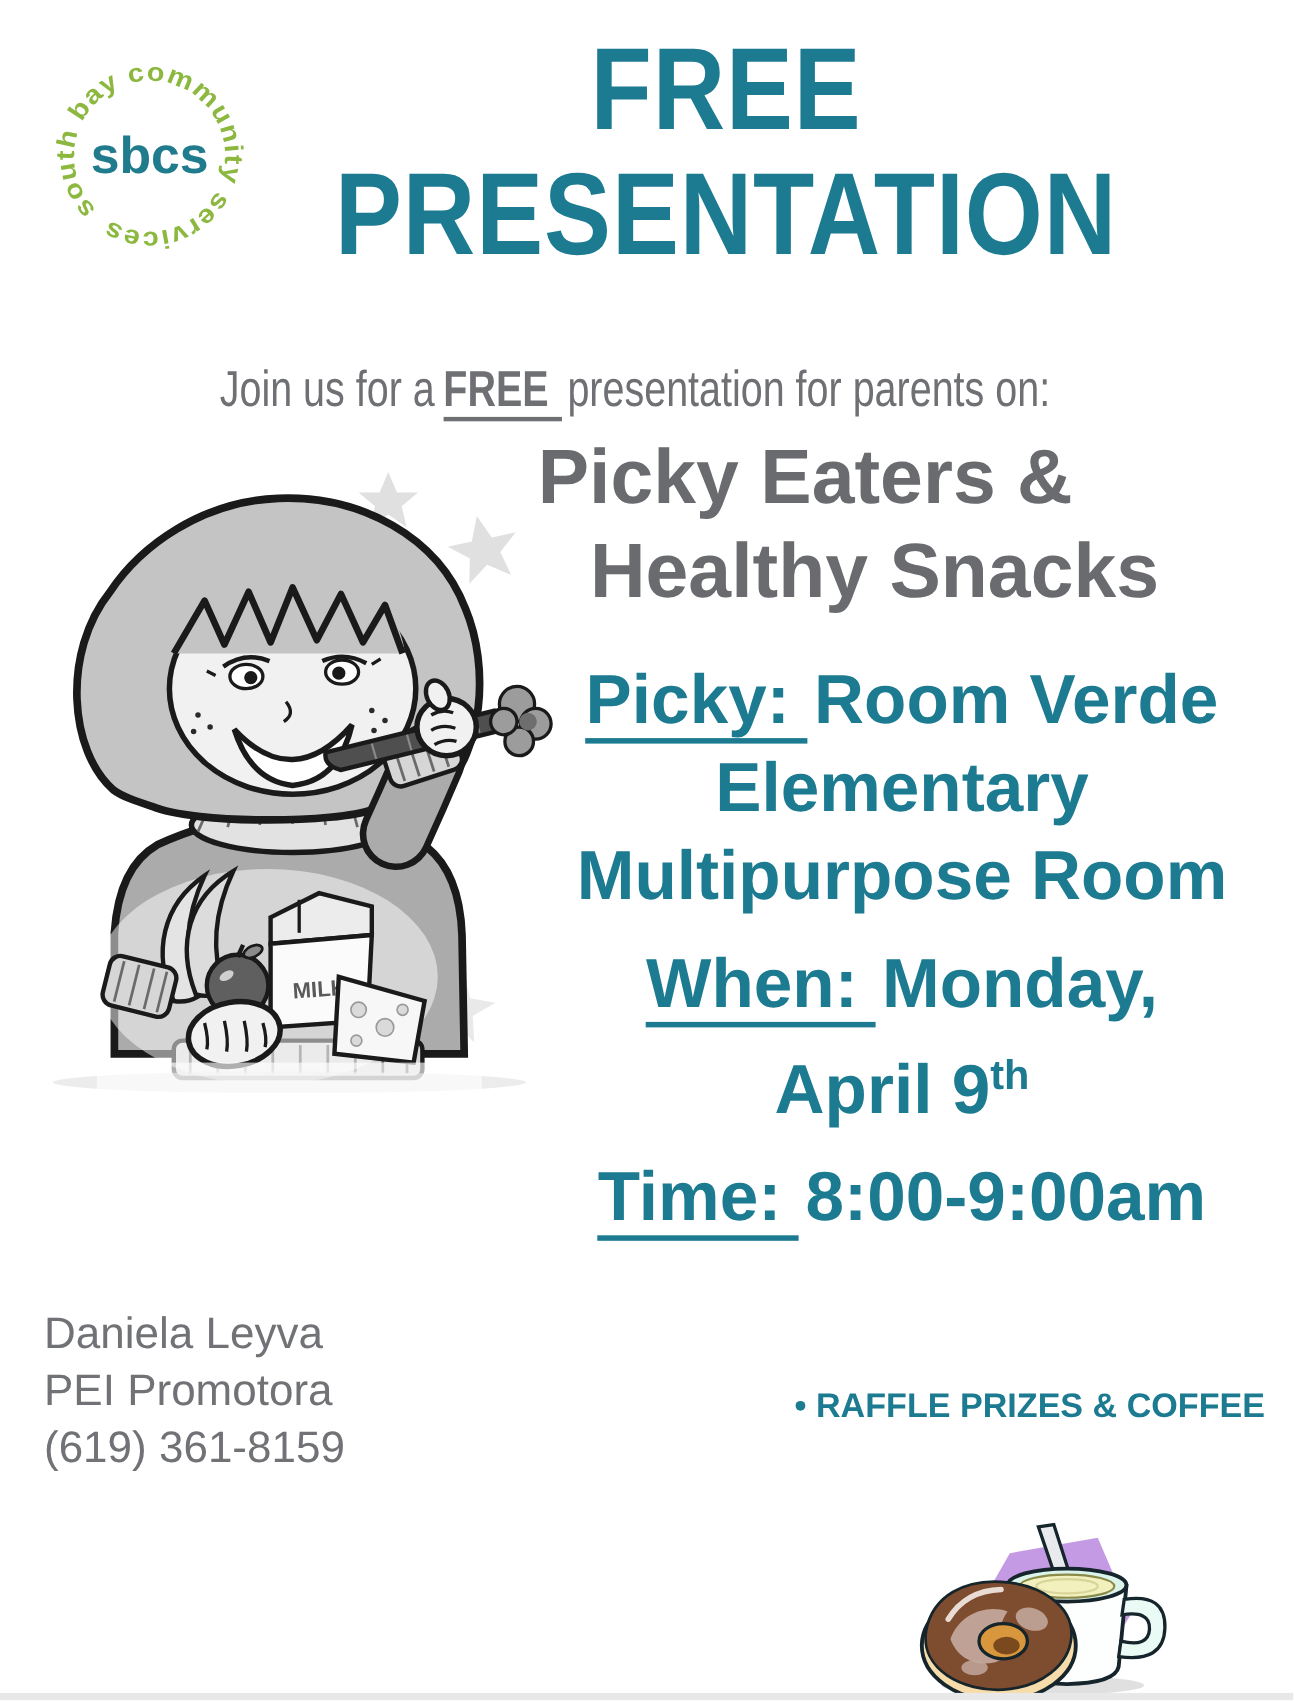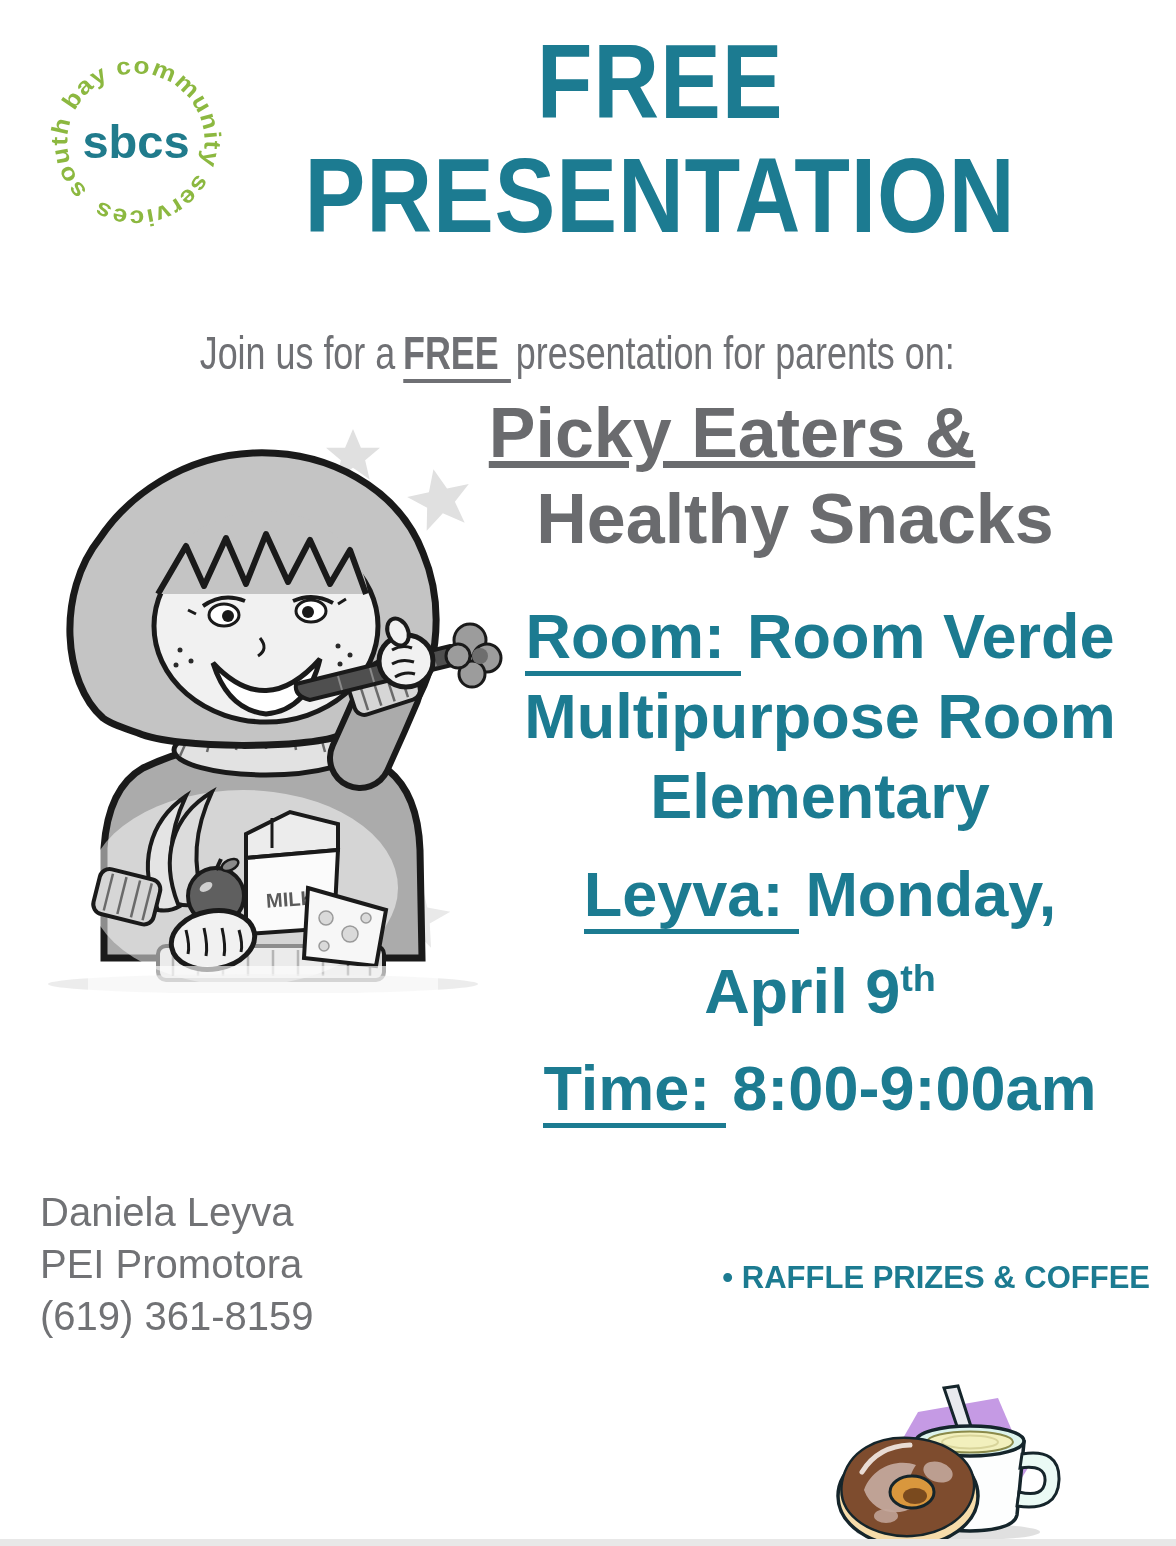--- a/index.html
+++ b/index.html
@@ -22,21 +22,21 @@
     color:#6f7074;font-size:46px;line-height:62px;white-space:nowrap;
     transform:scaleX(0.78);transform-origin:0 0;
   }
   .intro .free{font-weight:bold;border-bottom:4px solid #6f7074;padding-right:16px;margin-left:10px;}
   .intro .after{margin-left:6px;}
   
   .topic{
     position:absolute;left:330px;top:390px;width:870px;text-align:center;
     color:#6a6b6e;font-weight:bold;font-size:70px;line-height:86px;white-space:nowrap;
   }
-  .topic .t1{display:block;position:relative;left:-33px;text-decoration:underline;}
+  .topic .t1{display:block;position:relative;left:-33px;}
   .topic .t2{display:block;position:relative;left:30px;}
   
   .where{
     position:absolute;left:470px;top:596px;width:700px;text-align:center;
     color:#1c7b91;font-weight:bold;font-size:63px;line-height:80px;white-space:nowrap;
   }
   .when{
     position:absolute;left:470px;top:846px;width:700px;text-align:center;
     color:#1c7b91;font-weight:bold;font-size:63px;line-height:97px;white-space:nowrap;
   }
@@ -85,27 +85,27 @@
   </div>
 
   <div class="intro"><span>Join us for a</span><span class="free">FREE</span><span class="after">presentation for parents on:</span></div>
 
   <div class="topic">
     <span class="t1">Picky Eaters &amp;</span>
     <span class="t2">Healthy Snacks</span>
   </div>
 
   <div class="where">
-    <div><span class="ulab">Room:</span><span>Room Verde</span></div>
+    <div><span class="ulab">Picky:</span><span>Room Verde</span></div>
+    <div>Elementary</div>
     <div>Multipurpose Room</div>
-    <div>Elementary</div>
   </div>
 
   <div class="when">
-    <div><span class="ulab">Leyva:</span><span>Monday,</span></div>
+    <div><span class="ulab">When:</span><span>Monday,</span></div>
     <div><span>April 9</span><sup class="ord">th</sup></div>
     <div><span class="ulab">Time:</span><span>8:00-9:00am</span></div>
   </div>
 
   <div class="contact-info">
     <div>Daniela Leyva</div>
     <div>PEI Promotora</div>
     <div>(619) 361-8159</div>
   </div>
 

